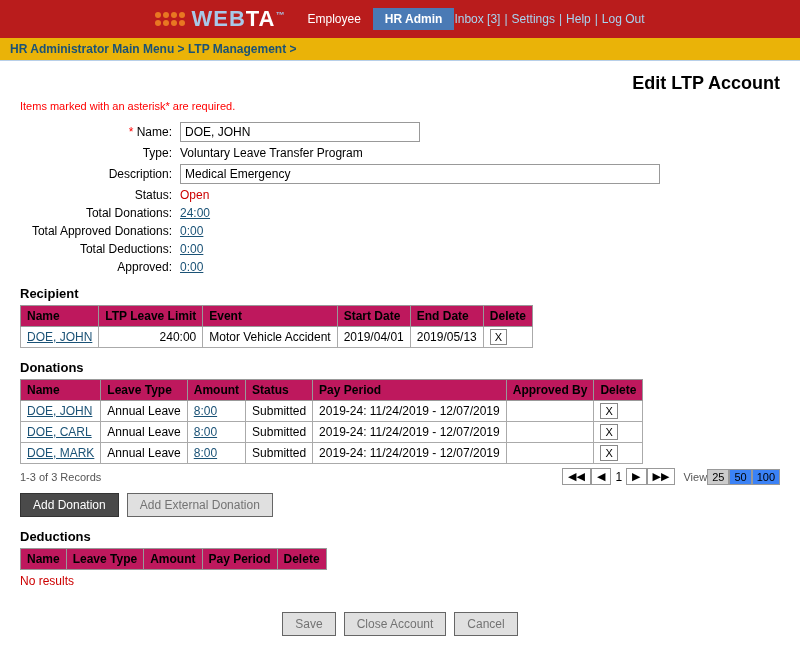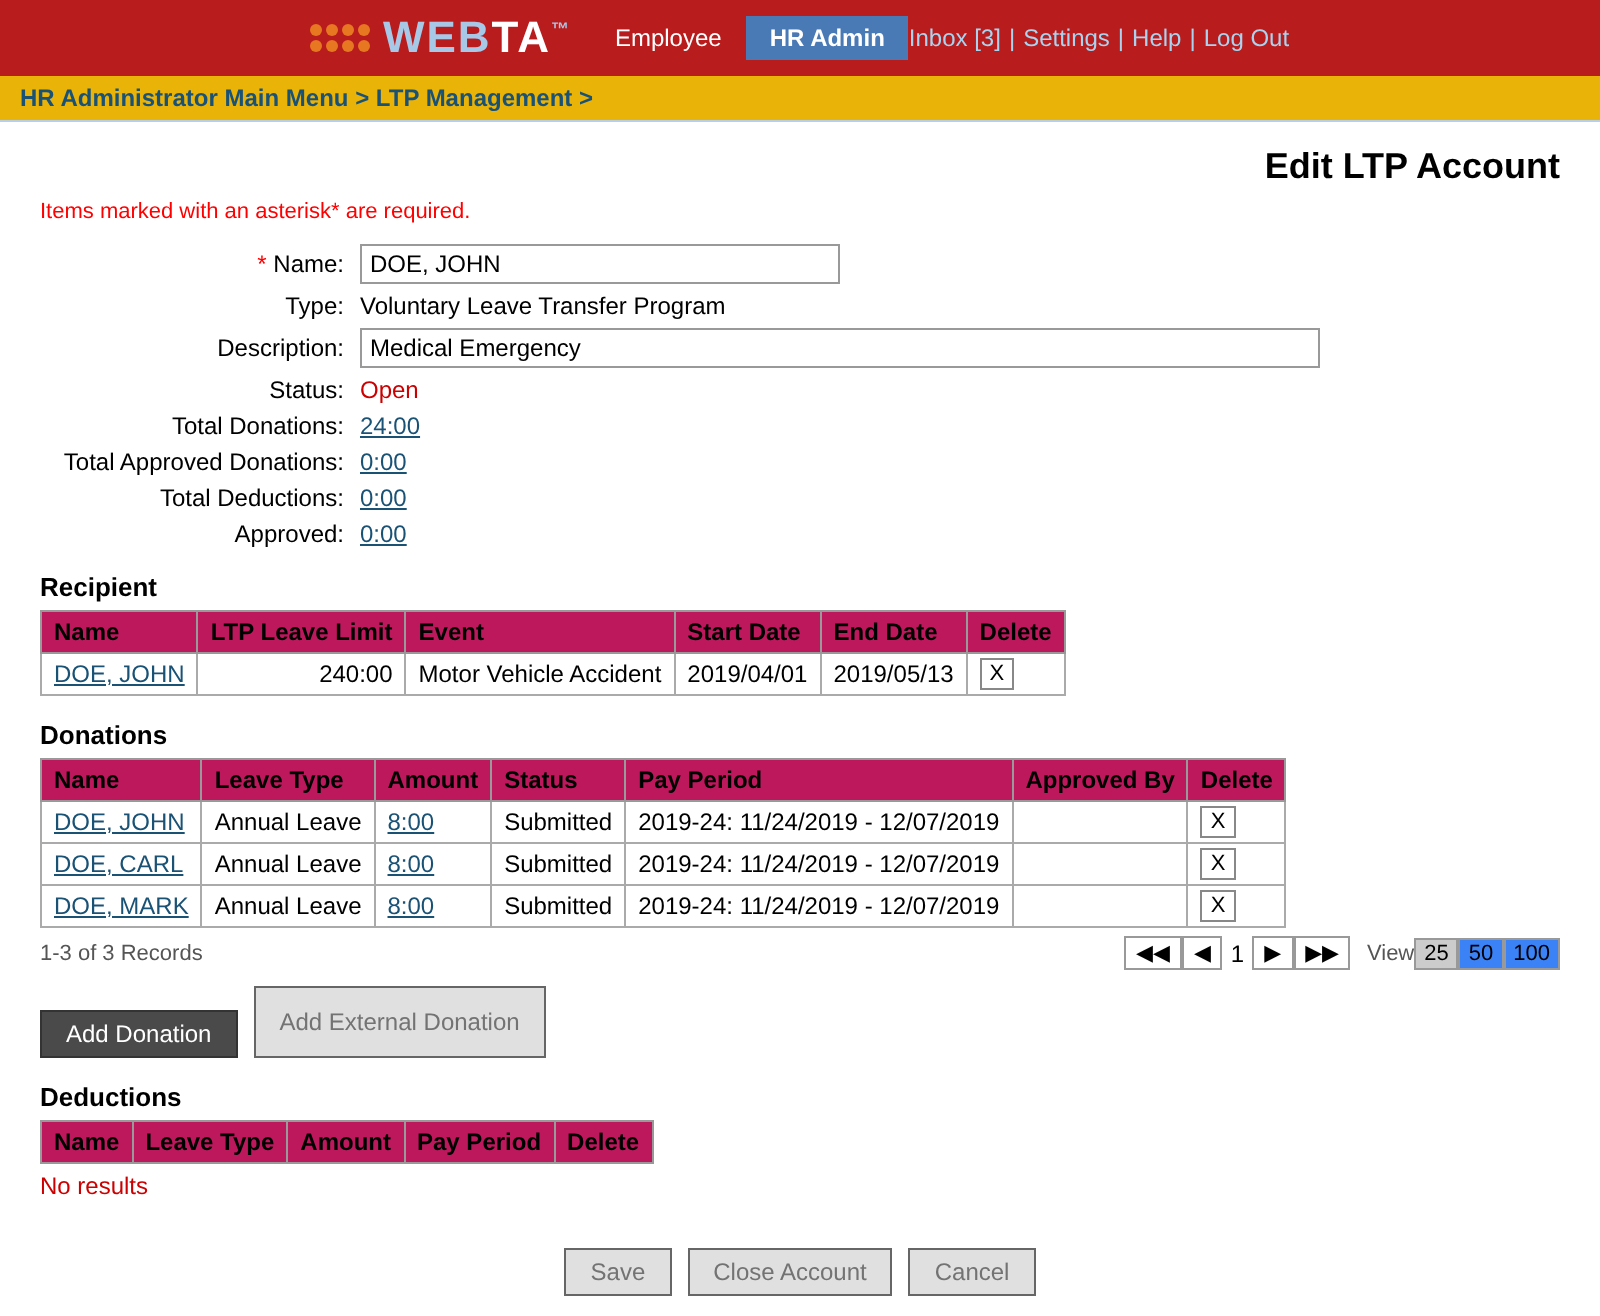--- a/index.html
+++ b/index.html
@@ -58,21 +58,21 @@
     .pagination-row { display: flex; align-items: center; justify-content: space-between; margin: 4px 0; }
     .pagination-info { font-size: 11px; color: #555; }
     .pg-btn { background: #fff; border: 1px solid #999; padding: 1px 5px; cursor: pointer; font-size: 11px; }
     .view-label { font-size: 11px; color: #555; margin-left: 8px; }
     .view-btn { padding: 1px 4px; font-size: 11px; border: 1px solid #999; background: #3b82f6; cursor: pointer; }
     .view-btn.active { background: #ccc; }
 
     
     .action-buttons { display: flex; gap: 8px; margin: 8px 0; }
     .btn { padding: 4px 12px; font-size: 12px; cursor: pointer; border: 1px solid #666; background: #e0e0e0; color: #737373; }
-    .btn-dark { background: #4a4a4a; color: #fff; border: 1px solid #333; margin-top: 12px; }
+    .btn-dark { background: #4a4a4a; color: #fff; border: 1px solid #333; }
 
     
     .bottom-buttons { display: flex; gap: 8px; justify-content: center; margin-top: 16px; padding-top: 8px; }
 
     .no-results { color: #cc0000; font-size: 12px; margin: 4px 0; }
 
     .header-nav { display: flex; align-items: center; }
   </style>
 </head>
 <body>

